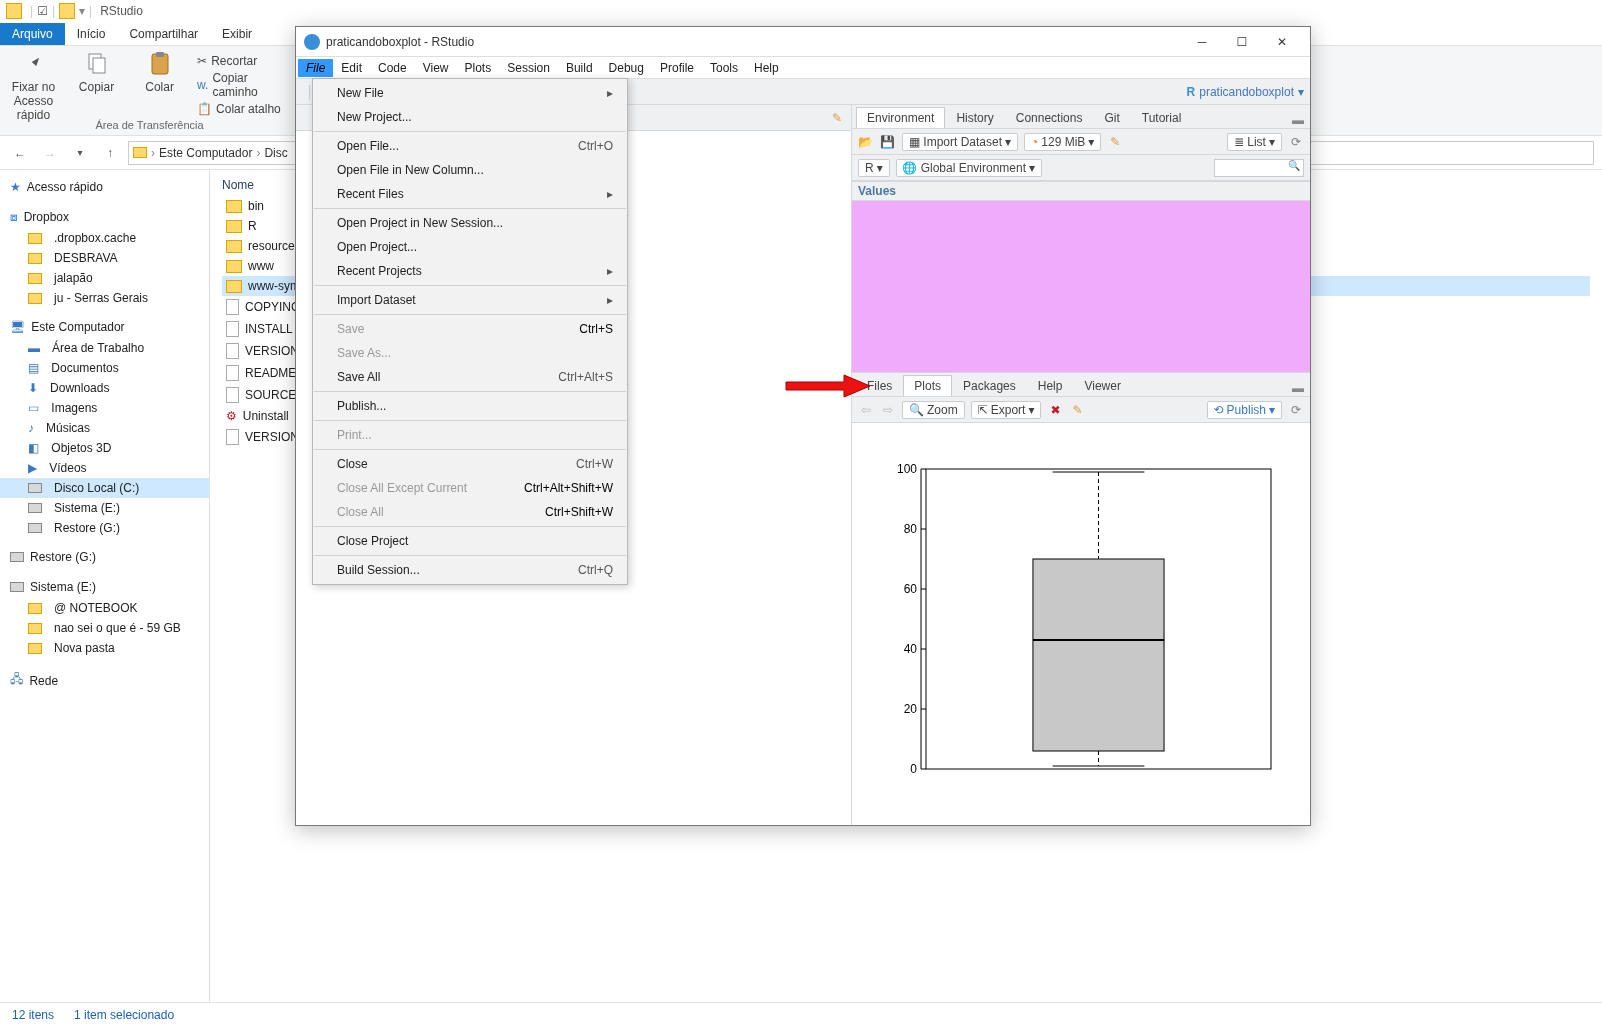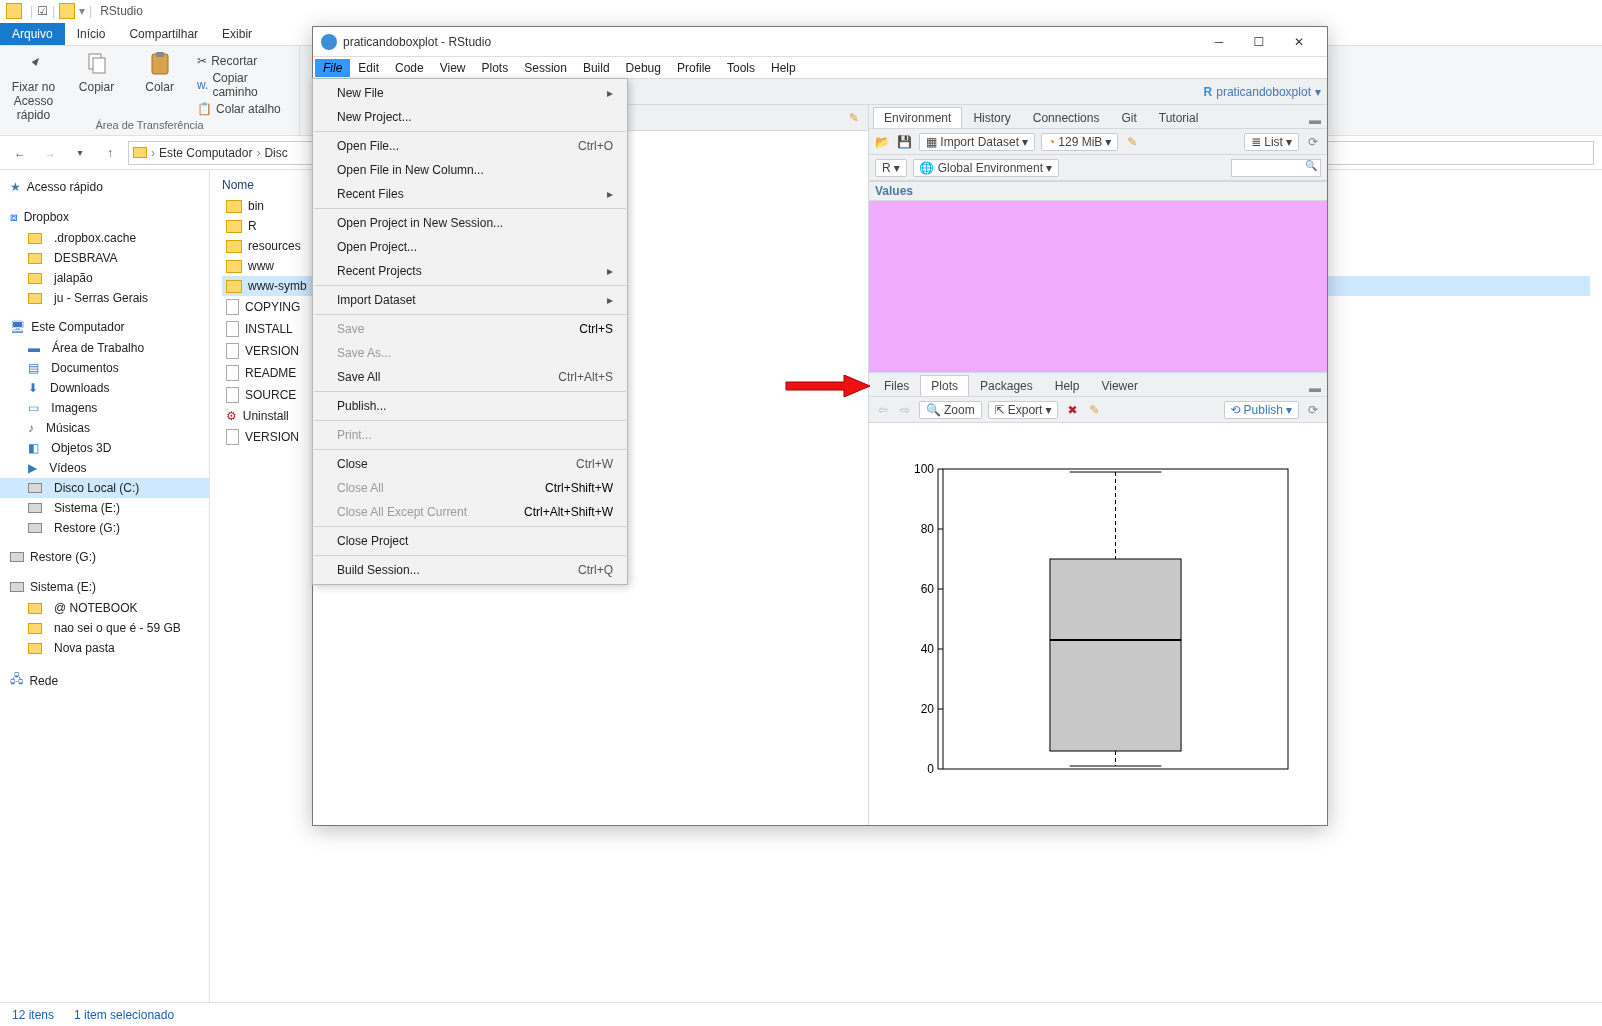--- a/index.html
+++ b/index.html
@@ -37,21 +37,21 @@
 .drv { width: 14px; height: 10px; background: #d8d8d8; border: 1px solid #888; }
 .exp-main { flex: 1; padding: 4px 12px; }
 .colhdr { color: #27416b; padding: 4px 0; }
 .frow { padding: 3px 4px; display: flex; align-items: center; gap: 6px; color: #222; }
 .frow.sel { background: #cde8ff; }
 .fico { width: 16px; height: 13px; background: #ffd86b; border: 1px solid #d9a800; }
 .fico.file { background: #fff; border: 1px solid #aaa; height: 16px; width: 13px; }
 .exp-status { height: 24px; border-top: 1px solid #e1e1e1; display: flex; align-items: center; padding: 0 12px; gap: 20px; color: #1a5fb4; font-size: 12px; }
 
 
-.rstudio { position: absolute; top: 26px; left: 312px; width: 1016px; height: 800px; background: #fff; border: 1px solid #777; box-shadow: 0 4px 20px rgba(0,0,0,.25); }
+.rstudio { position: absolute; top: 26px; left: 295px; width: 1016px; height: 800px; background: #fff; border: 1px solid #777; box-shadow: 0 4px 20px rgba(0,0,0,.25); }
 .rs-title { height: 30px; background: #fff; display: flex; align-items: center; padding: 0 8px; border-bottom: 1px solid #ddd; }
 .rs-title .logo { width: 16px; height: 16px; border-radius: 50%; background: #3a8fd6; margin-right: 6px; }
 .rs-title .ttl { flex: 1; color: #333; font-size: 12px; }
 .winbtn { width: 40px; height: 28px; display: flex; align-items: center; justify-content: center; color: #333; }
 .rs-menubar { height: 22px; display: flex; align-items: center; padding: 0 2px; border-bottom: 1px solid #ddd; background: #fff; }
 .mitem { padding: 2px 8px; color: #222; }
 .mitem.open { background: #3399ff; color: #000000; font-style: italic; }
 .rs-toolbar { height: 26px; background: #eef0f2; border-bottom: 1px solid #d4d9de; display: flex; align-items: center; padding: 0 6px; gap: 8px; }
 .rs-toolbar .spacer { flex: 1; }
 .rs-toolbar .proj { color: #4477bb; display: flex; align-items: center; gap: 4px; }
@@ -550,26 +550,26 @@
     <div class="ddsep"></div>
     <div class="dditem disabled">
       <span class="lbl">Print...</span>
     </div>
     <div class="ddsep"></div>
     <div class="dditem">
       <span class="lbl">Close</span>
       <span class="short">Ctrl+W</span>
     </div>
     <div class="dditem disabled">
+      <span class="lbl">Close All Except Current</span>
+      <span class="short">Ctrl+Alt+Shift+W</span>
+    </div>
+    <div class="dditem disabled">
       <span class="lbl">Close All</span>
       <span class="short">Ctrl+Shift+W</span>
-    </div>
-    <div class="dditem disabled">
-      <span class="lbl">Close All Except Current</span>
-      <span class="short">Ctrl+Alt+Shift+W</span>
     </div>
     <div class="ddsep"></div>
     <div class="dditem">
       <span class="lbl">Close Project</span>
     </div>
     <div class="ddsep"></div>
     <div class="dditem">
       <span class="lbl">Build Session...</span>
       <span class="short">Ctrl+Q</span>
     </div>

